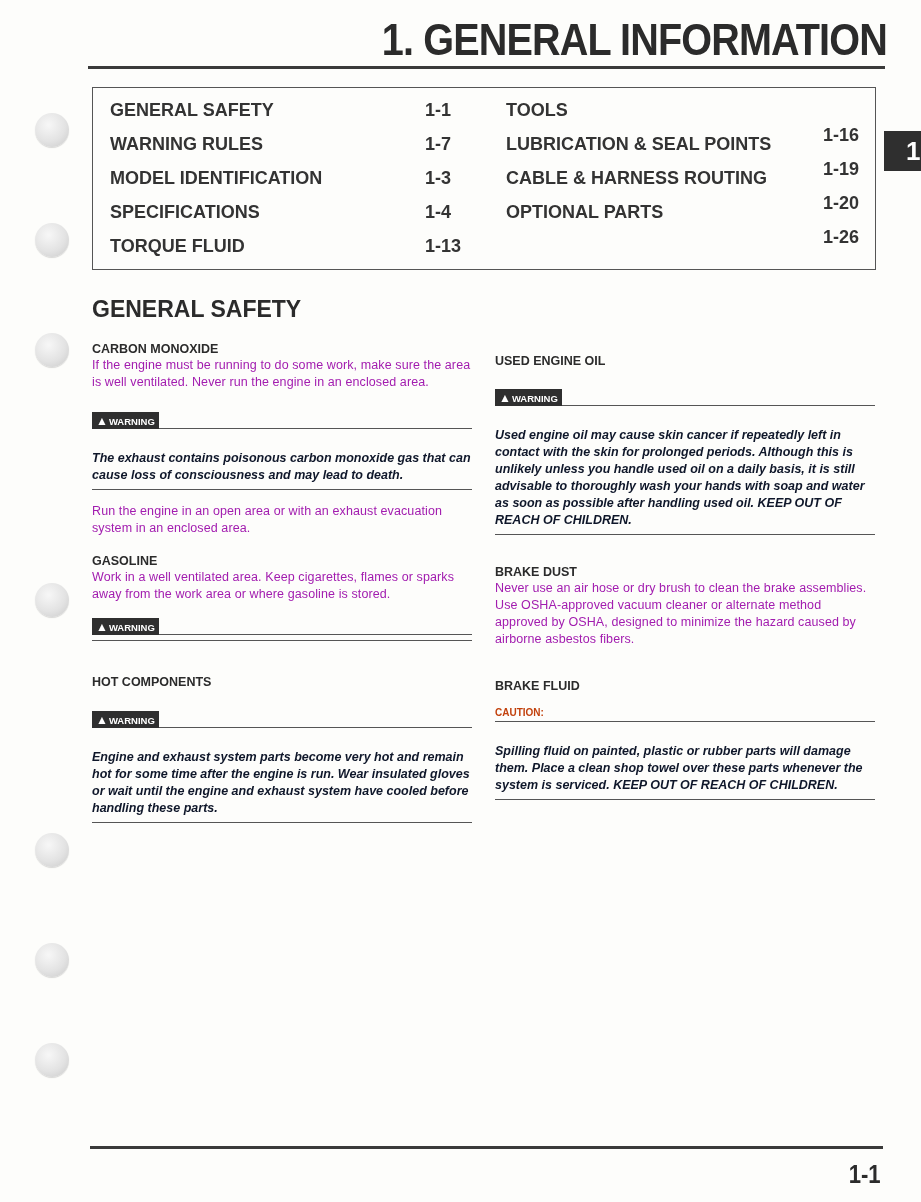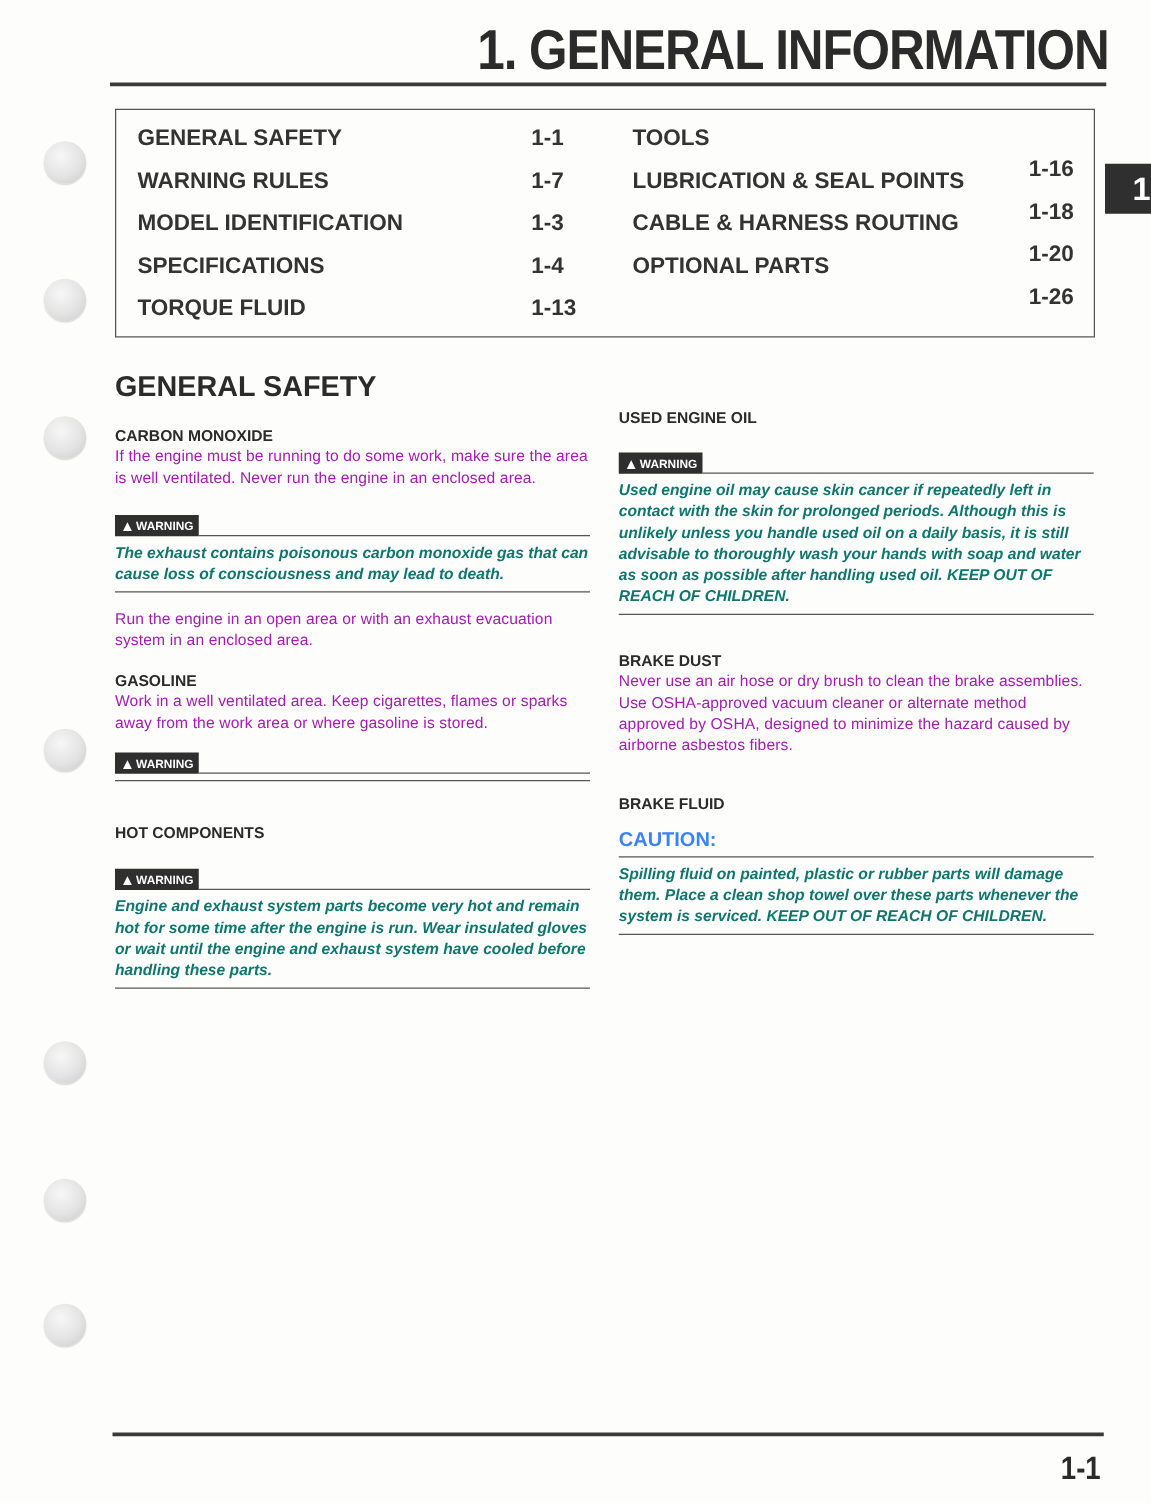--- a/index.html
+++ b/index.html
@@ -34,23 +34,23 @@
   .col.l { left: 92px; }
   .col.r { left: 495px; }
 
   .h { font-size: 12.5px; font-weight: bold; color: #2b2b2b; }
   .p { font-size: 12.5px; line-height: 17px; color: #a21caf; letter-spacing: 0.1px; }
   .warn-head { display: flex; align-items: flex-end; }
   .badge { background: #2f2f2f; color: #fff; font-size: 9.5px; font-weight: bold; padding: 2px 4px 1px 4px;
            display: flex; align-items: center; gap: 1px; height: 17px; }
   .badge .tri { font-size: 12px; line-height: 1; }
   .warn-line { flex: 1; height: 1px; background: #555; margin-bottom: 0; }
-  .warn-text { font-size: 12.5px; line-height: 17px; font-weight: bold; font-style: italic; color: #0f766e; margin-top: 5px; }
+  .warn-text { font-size: 12.5px; line-height: 17px; font-weight: bold; font-style: italic; color: #0f172a; margin-top: 21px; }
   .rule { height: 1px; background: #555; margin-top: 5px; }
-  .caution-label { font-size: 16px; font-weight: bold; color: #3b82f6; }
+  .caution-label { font-size: 10px; font-weight: bold; color: #c2410c; }
 
   .foot-rule { position: absolute; left: 90px; right: 38px; top: 1146px; height: 3px; background: #3a3a3a; }
   .page-num { position: absolute; right: 40px; top: 1159px; font-size: 26px; font-weight: bold; color: #2b2b2b;
               transform: scaleX(0.85); transform-origin: right center; }
 </style>
 </head>
 <body>
 
 <div class="hole" style="top:113px"></div>
 <div class="hole" style="top:223px"></div>
@@ -86,21 +86,21 @@
         <span class="pg">1-13</span>
       </div>
   </div>
   <div class="toc-col right">
     <div class="toc-row">
         <span>TOOLS</span>
         <span class="pg">1-16</span>
       </div>
     <div class="toc-row">
         <span>LUBRICATION &amp; SEAL POINTS</span>
-        <span class="pg">1-18</span>
+        <span class="pg">1-19</span>
       </div>
     <div class="toc-row">
         <span>CABLE &amp; HARNESS ROUTING</span>
         <span class="pg">1-20</span>
       </div>
     <div class="toc-row">
         <span>OPTIONAL PARTS</span>
         <span class="pg">1-26</span>
       </div>
   </div>
@@ -142,21 +142,21 @@
     <div class="badge">
       <span class="tri">▲</span>
       <span>WARNING</span>
     </div>
     <div class="warn-line"></div>
   </div>
   <div class="warn-text">Engine and exhaust system parts become very hot and remain hot for some time after the engine is run. Wear insulated gloves or wait until the engine and exhaust system have cooled before handling these parts.</div>
   <div class="rule"></div>
 </div>
 
-<div class="col r" style="top:327px">
+<div class="col r" style="top:354px">
   <div class="h">USED ENGINE OIL</div>
   <div class="warn-head" style="margin-top:21px">
     <div class="badge">
       <span class="tri">▲</span>
       <span>WARNING</span>
     </div>
     <div class="warn-line"></div>
   </div>
   <div class="warn-text">Used engine oil may cause skin cancer if repeatedly left in contact with the skin for prolonged periods. Although this is unlikely unless you handle used oil on a daily basis, it is still advisable to thoroughly wash your hands with soap and water as soon as possible after handling used oil. KEEP OUT OF REACH OF CHILDREN.</div>
   <div class="rule"></div>

